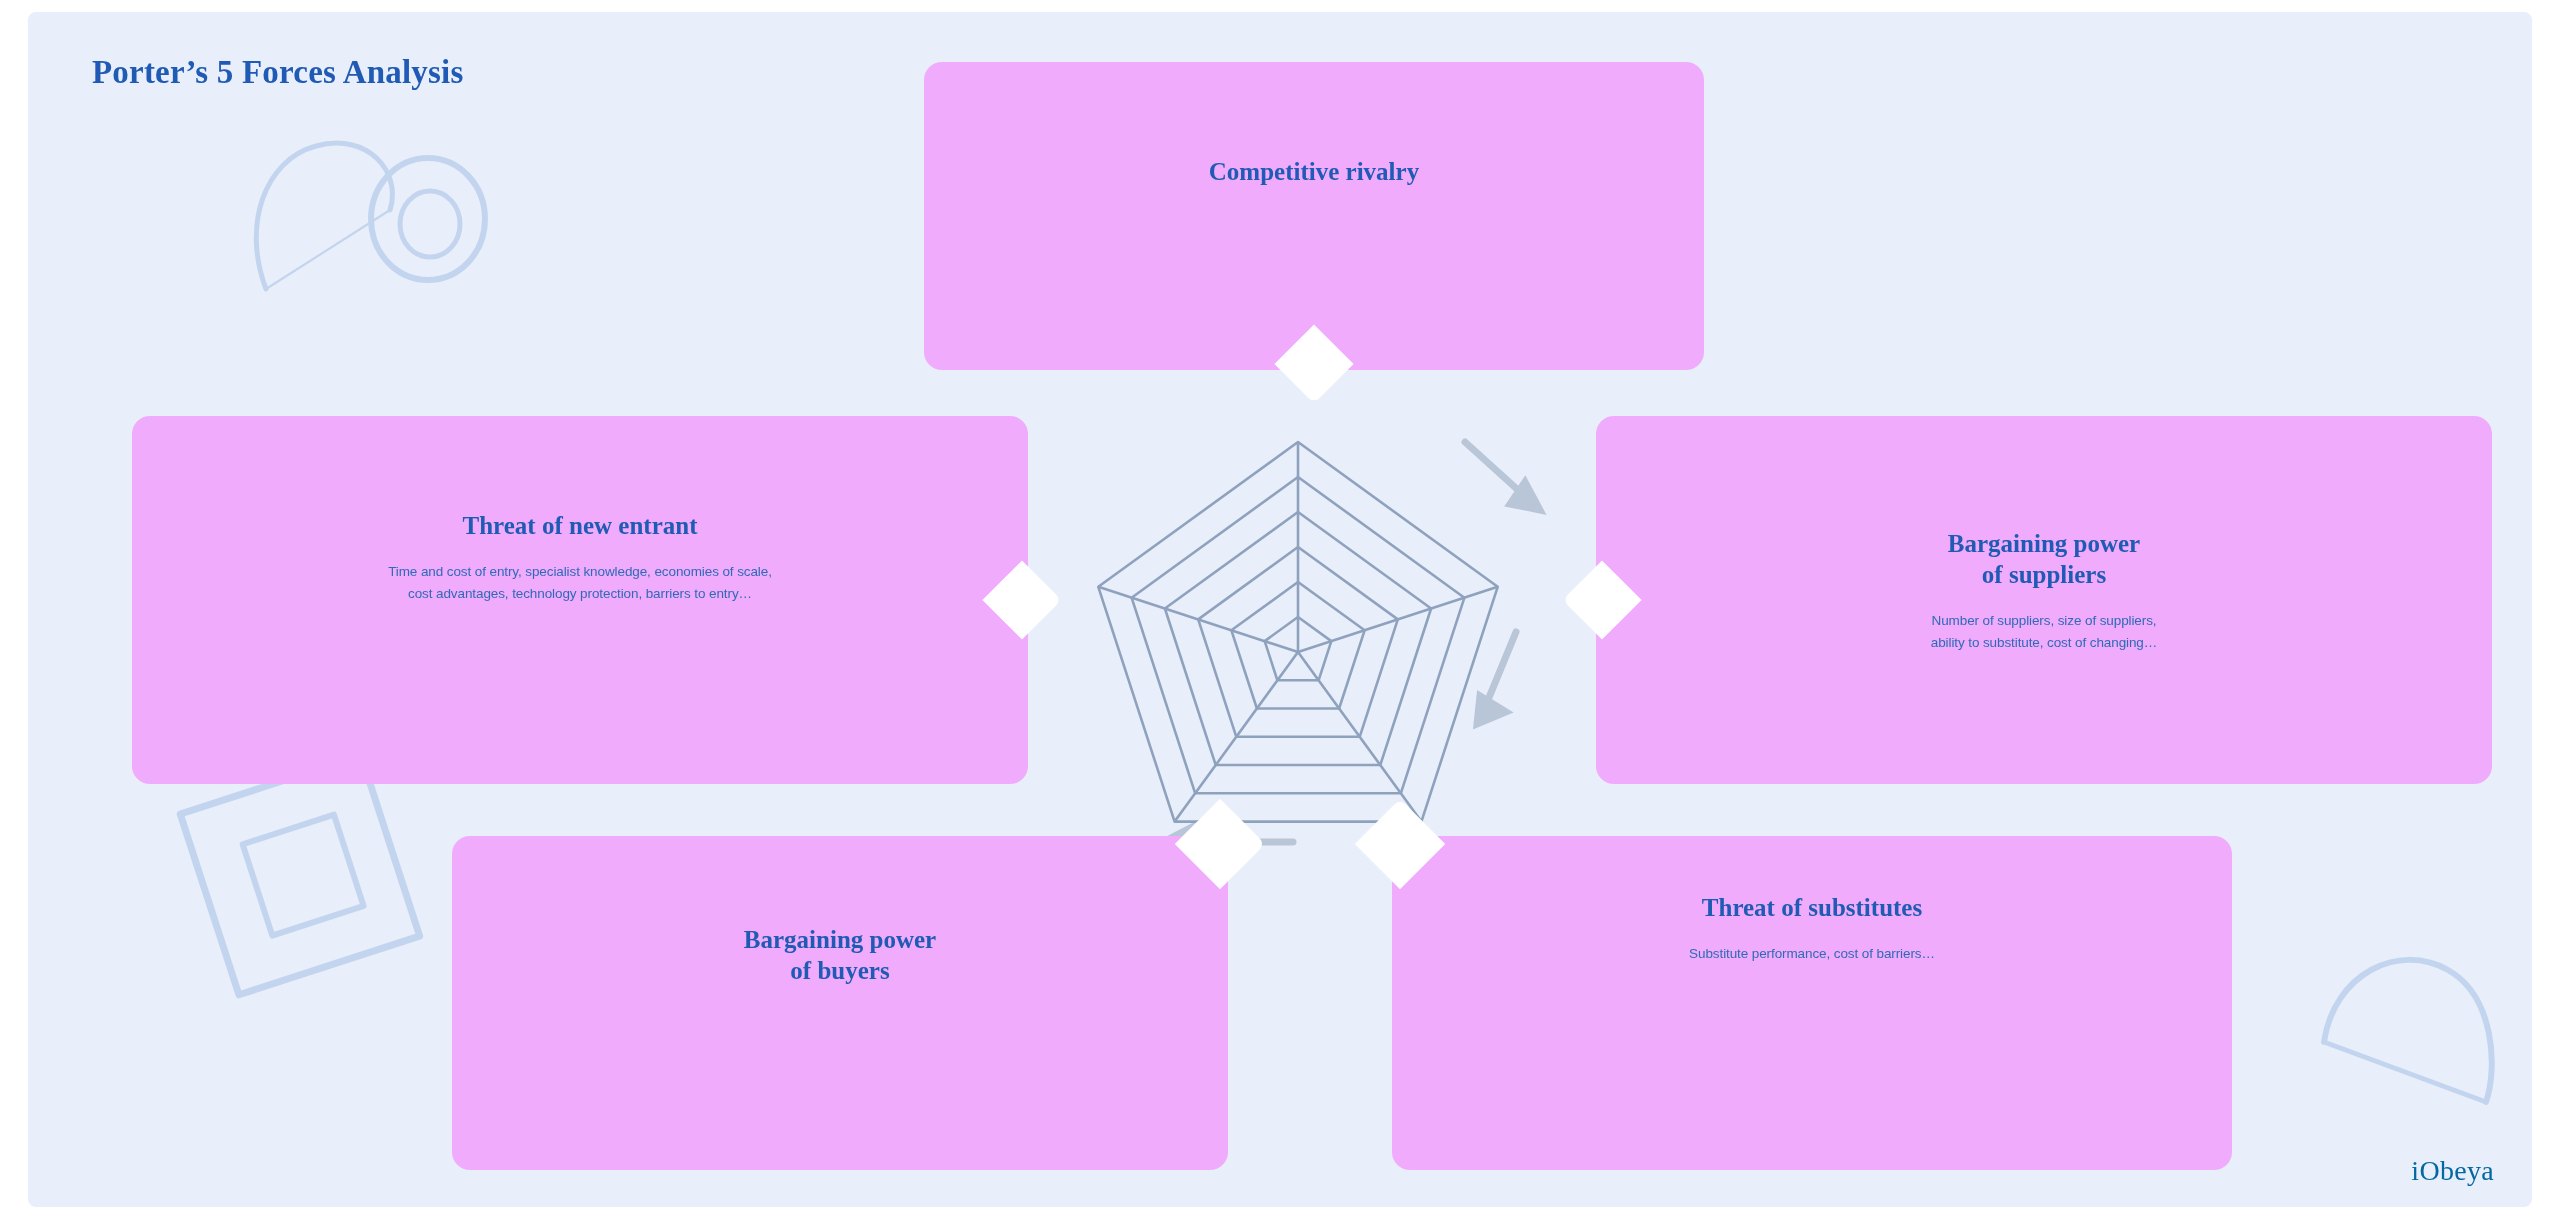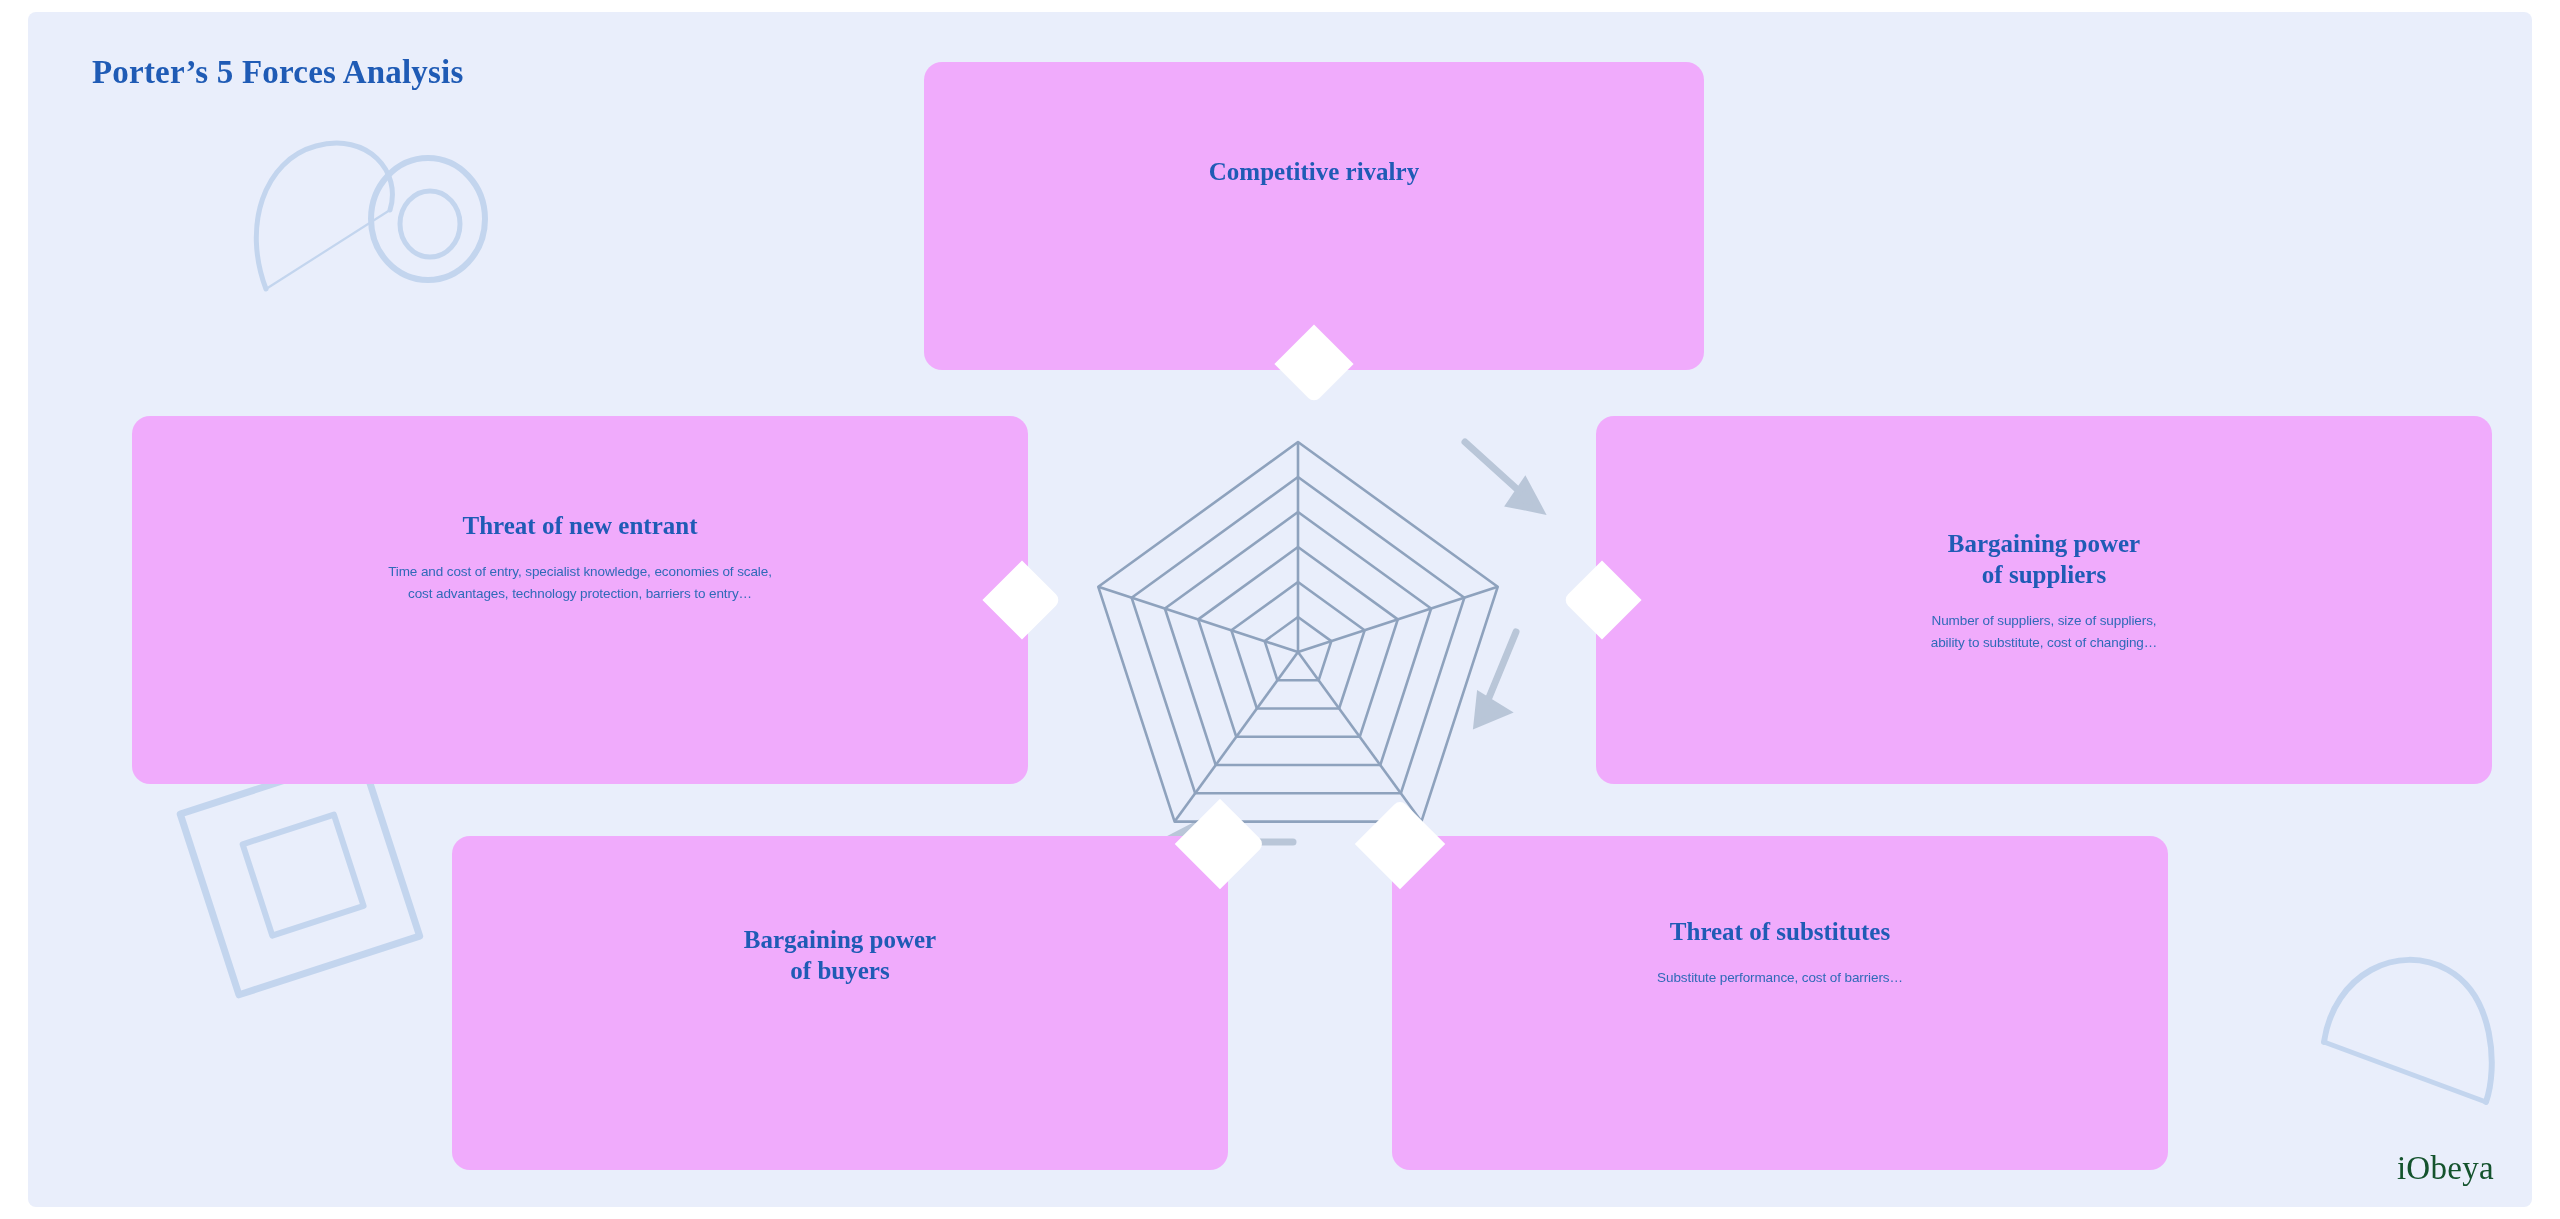--- a/index.html
+++ b/index.html
@@ -52,22 +52,22 @@
     color: #1f5bb5;
     white-space: nowrap;
   }
 
   
   .watermark {
     position: absolute;
     right: 38px;
     bottom: 20px;
     font-family: "Liberation Serif", serif;
-    font-size: 33px;
-    color: #14532d;
+    font-size: 28px;
+    color: #0369a1;
     letter-spacing: 0.3px;
   }
 
   
   .card {
     position: absolute;
     background: #f0abfc;
     border-radius: 18px;
     display: flex;
     flex-direction: column;
@@ -152,23 +152,23 @@
   #card-buyers .tail {
     width: 64px; height: 64px;
     right: -24px; top: -24px;
     transform: rotate(45deg);
     border-top-right-radius: 8px;
   }
 
   
   #card-substitutes {
     left: 1364px; top: 824px;
-    width: 776px; height: 334px;
-    justify-content: flex-start;
-    padding-top: 80px;
+    width: 840px; height: 334px;
+    justify-content: flex-start;
+    padding-top: 56px;
   }
   #card-substitutes .tail {
     width: 64px; height: 64px;
     left: -24px; top: -24px;
     transform: rotate(45deg);
     border-top-left-radius: 8px;
   }
 
   
   .radar-wrap {

